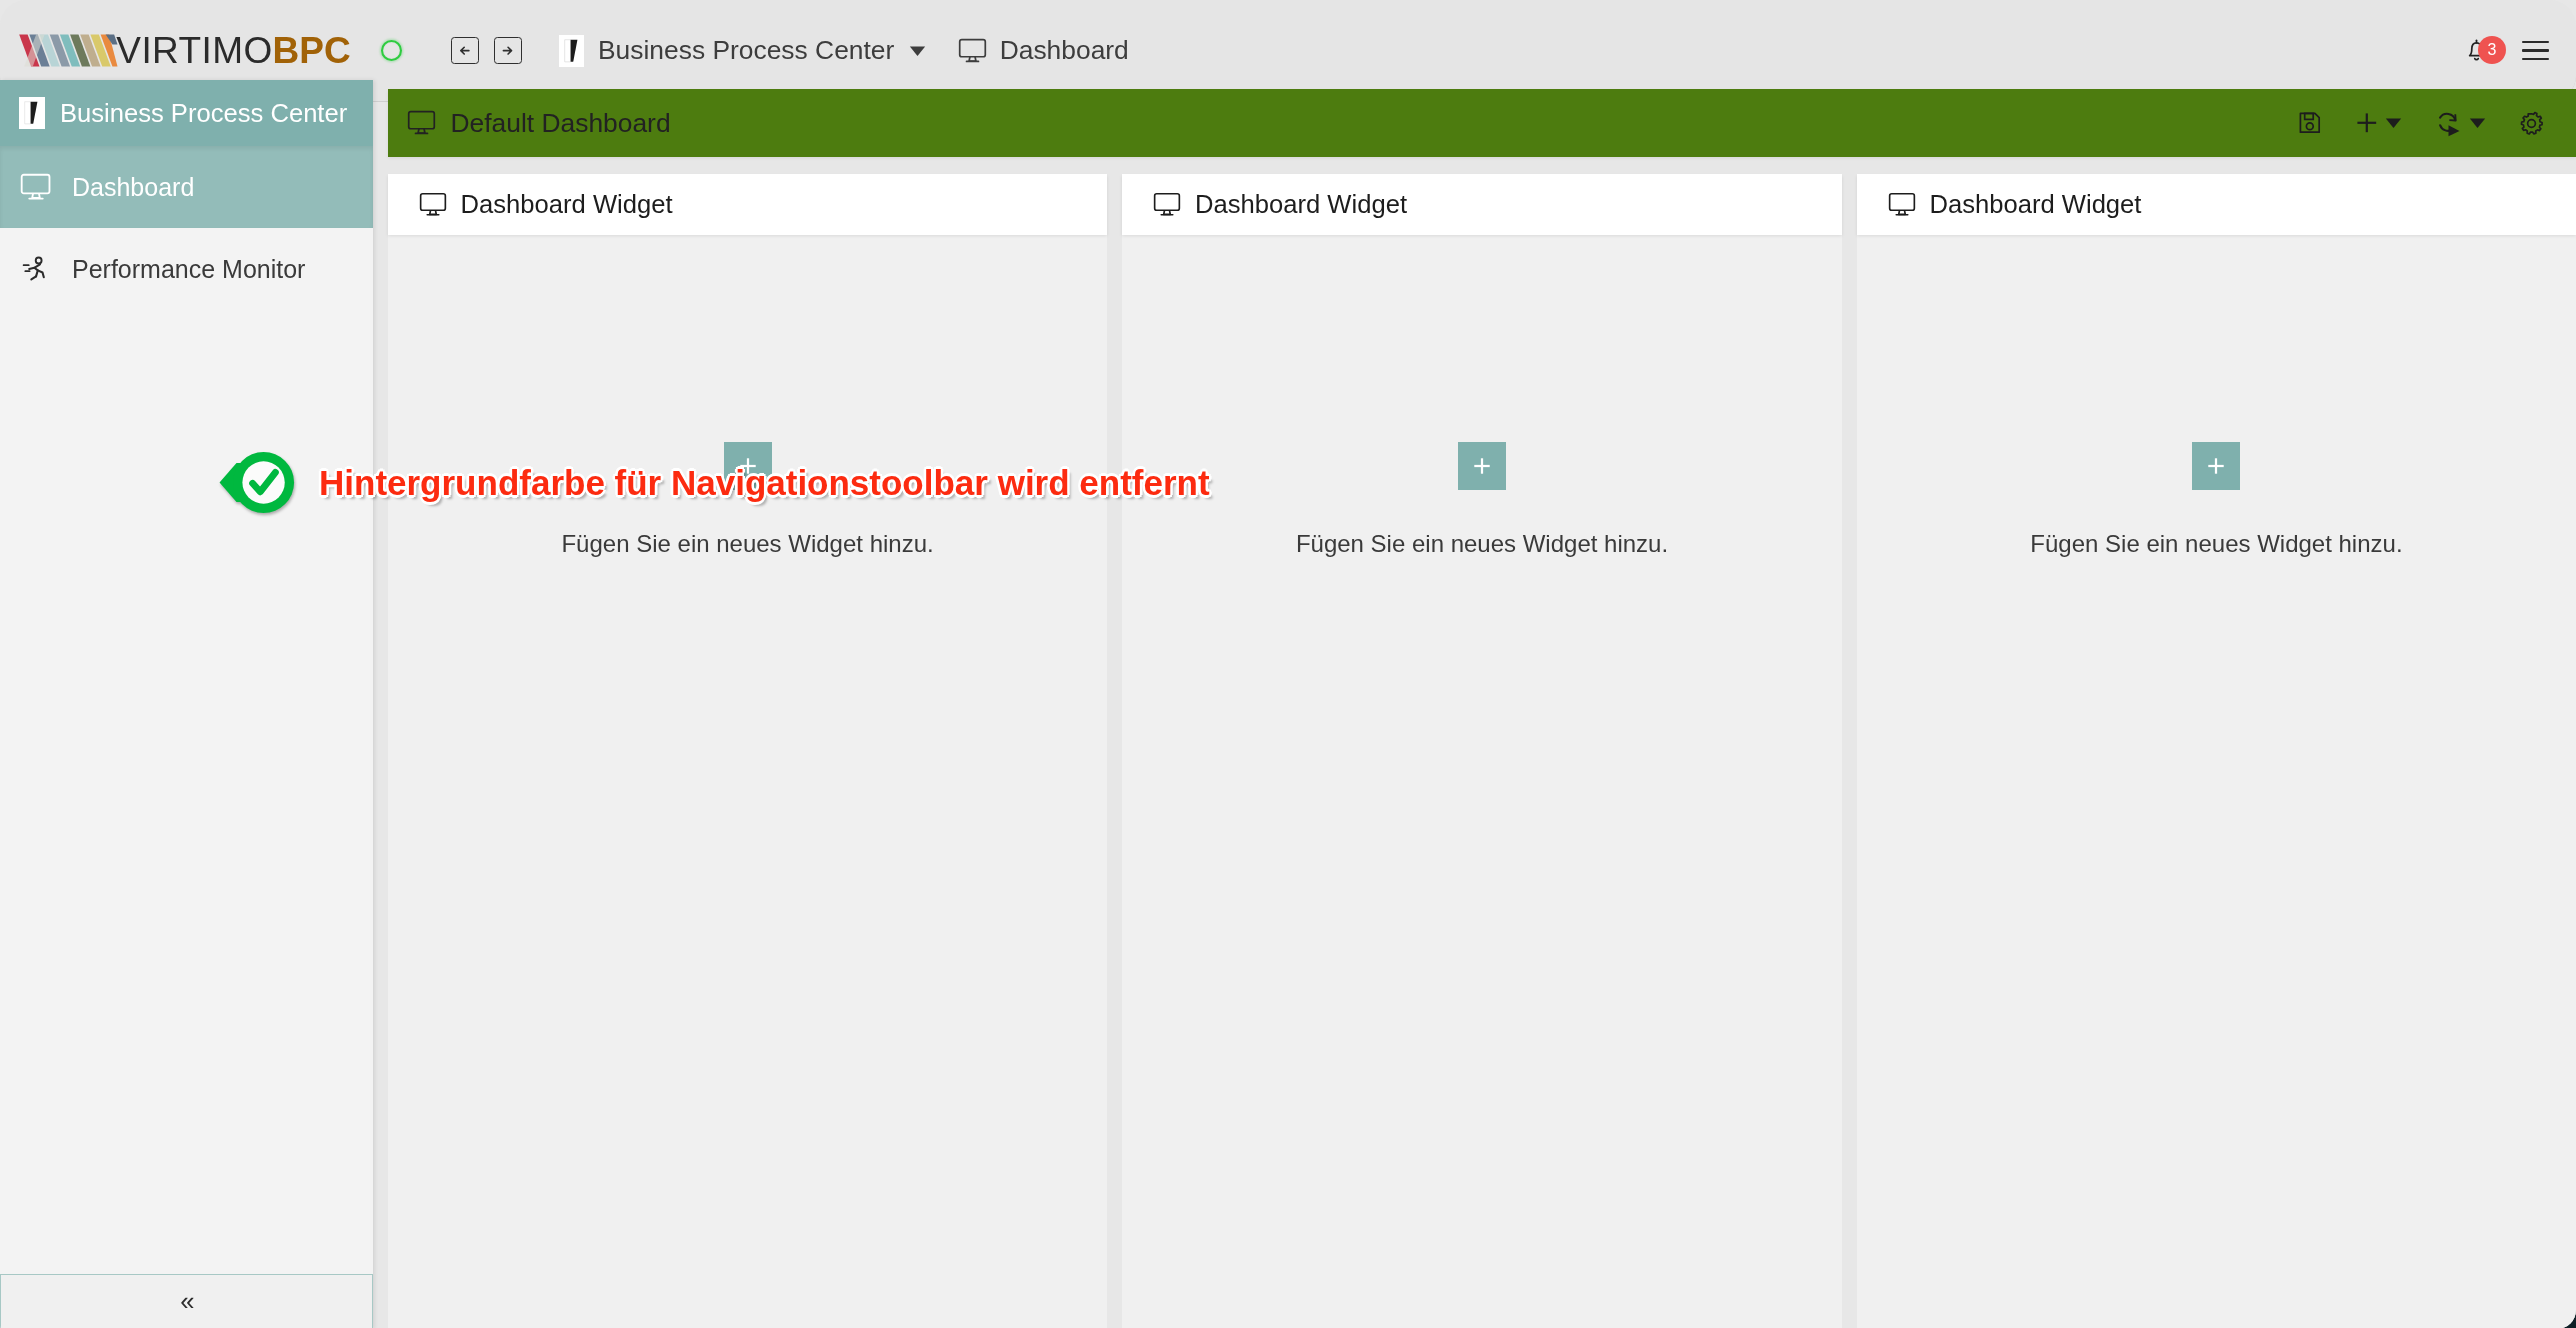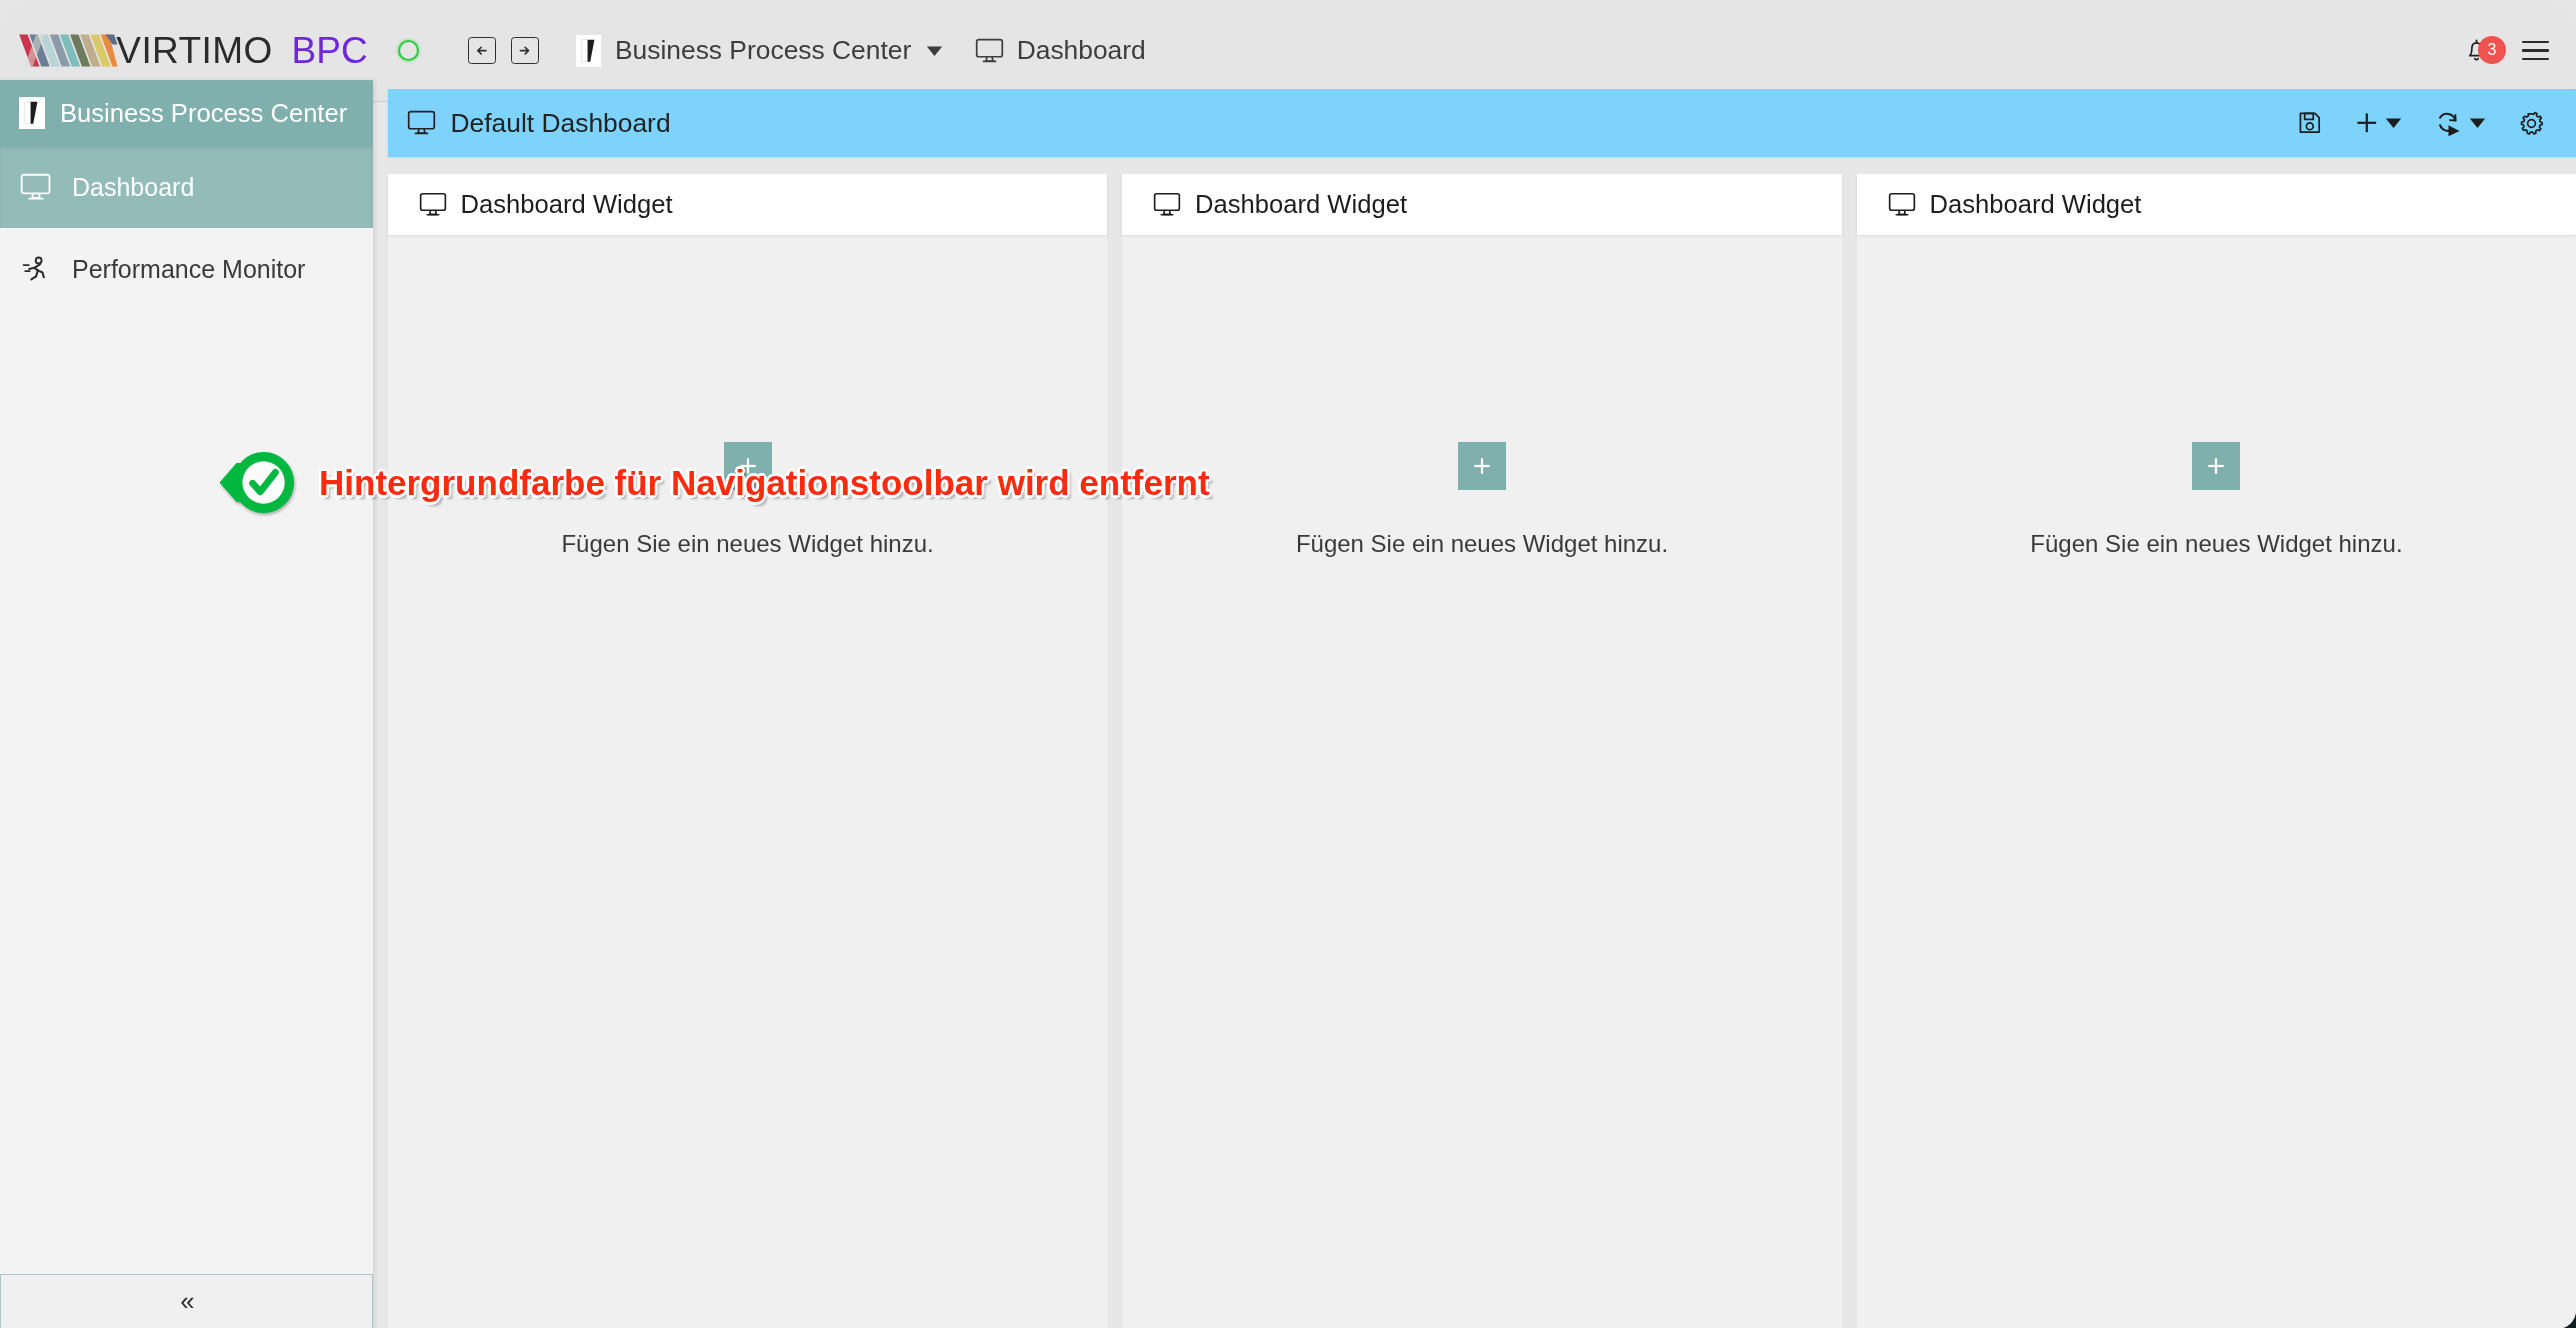--- a/index.html
+++ b/index.html
@@ -60,23 +60,22 @@
     font-size: 37px;
     letter-spacing: 0.4px;
     color: #2b2b2b;
     font-weight: 300;
     margin-left: -1.7px;
     line-height: 1;
     font-family: "Liberation Sans", sans-serif;
   }
   .logo-bpc {
     font-size: 37px;
-    color: #6d28d9;
-    font-weight: 400;
-    margin-left: 19px;
+    color: #a16207;
+    font-weight: 700;
     line-height: 1;
   }
   .status-dot { margin-left: 25.6px; flex: 0 0 auto; display:block; }
 
   .nav-arrow-btn {
     width: 25.6px; height: 25.6px;
     border: 1.7px solid #2f2f2f;
     border-radius: 3.4px;
     display: flex; align-items: center; justify-content: center;
     flex: 0 0 auto;
@@ -185,21 +184,21 @@
 
   
   .content {
     position: absolute;
     left: 388px; top: 89px;
     width: 2188px;
     height: 1240px;
   }
   .content-header {
     height: 68px;
-    background: #7dd3fc;
+    background: #4d7c0f;
     display: flex;
     align-items: center;
     box-shadow: 0 1.7px 3.4px rgba(0,0,0,0.07);
     box-sizing: border-box;
     padding: 0 20.4px 0 19px;
   }
   .content-title {
     display: flex; align-items: center; gap: 14.5px;
     flex: 1 1 auto;
   }

